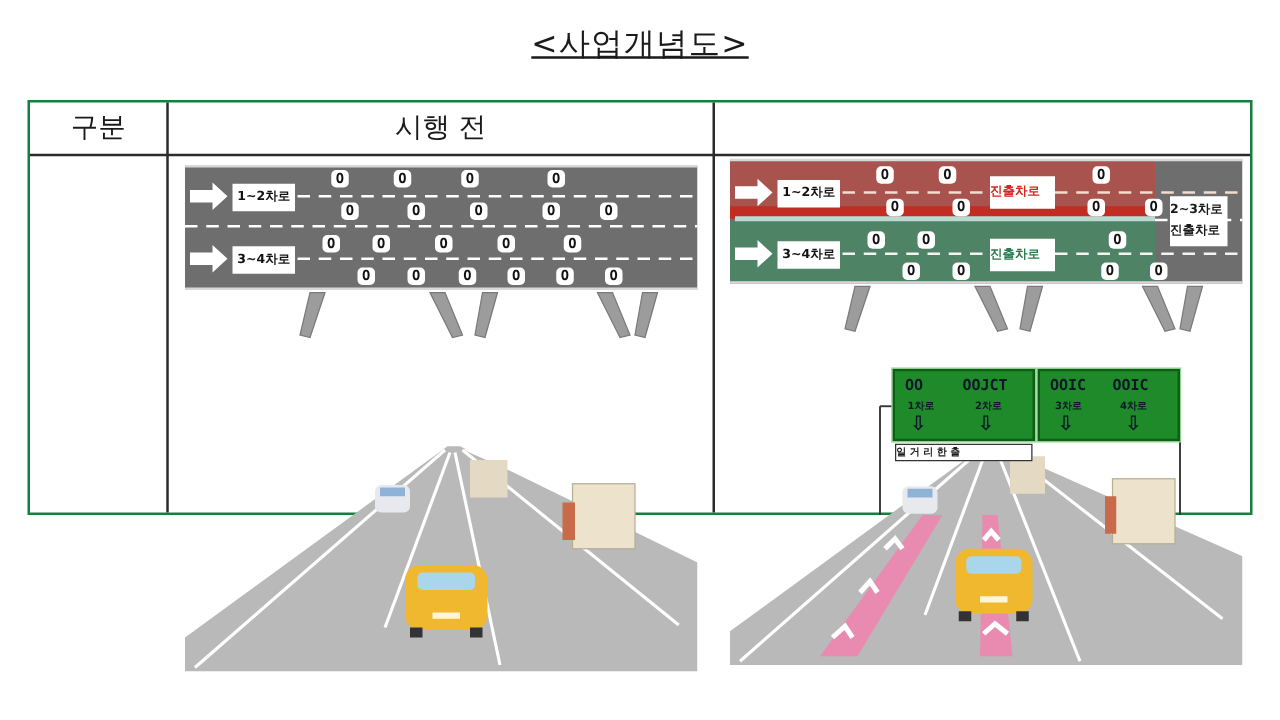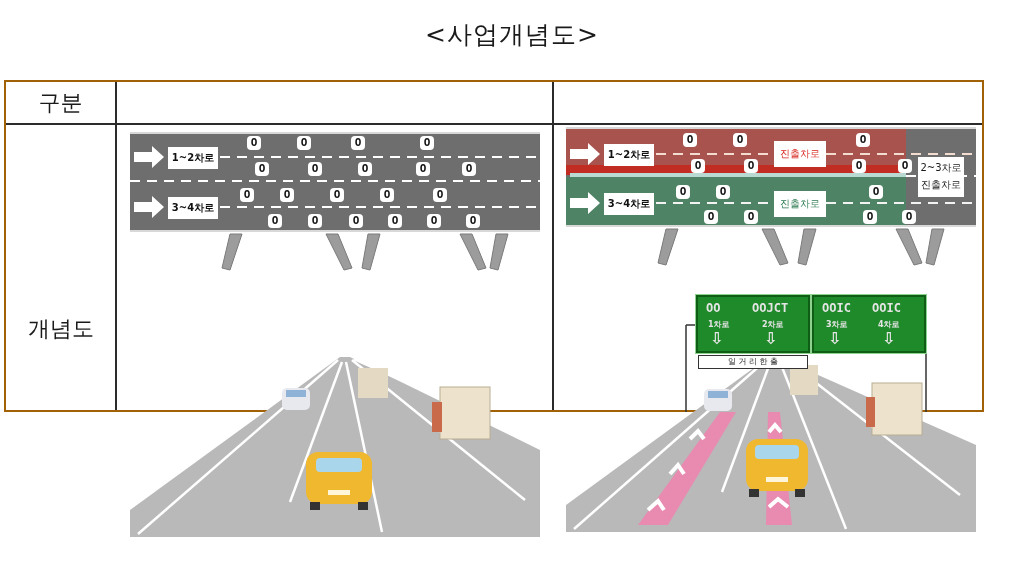--- a/index.html
+++ b/index.html
@@ -1,44 +1,44 @@
 <!DOCTYPE html>
 <html><head>
 <meta charset="utf-8">
 <style>
   html,body{margin:0;padding:0;background:#ffffff;}
   body{width:1024px;height:576px;position:relative;overflow:hidden;font-family:"DejaVu Sans",sans-serif;color:#1a1a1a;}
-  .title{position:absolute;left:0;width:1024px;top:18px;text-align:center;font-size:25px;letter-spacing:1px;}
-  .tbl{position:absolute;left:4px;top:80px;width:980px;height:332px;border:2px solid #a16207;box-sizing:border-box;}
+  .title{position:absolute;left:0;width:1024px;top:18px;text-align:center;font-size:25px;letter-spacing:1px;text-decoration:underline;}
+  .tbl{position:absolute;left:22px;top:80px;width:980px;height:332px;border:2px solid #15803d;box-sizing:border-box;}
   .hline{position:absolute;left:0;right:0;top:41px;height:1.5px;background:#2b2b2b;}
   .vline{position:absolute;top:0;bottom:0;width:1.5px;background:#2b2b2b;}
   .hcell{position:absolute;top:0;height:41px;line-height:41px;text-align:center;font-size:22px;}
   .rowlabel{position:absolute;left:0;width:110px;top:232px;text-align:center;font-size:22px;}
   .panel{position:absolute;}
   .lane-label{position:absolute;background:#fff;color:#111;font-size:10px;font-weight:bold;text-align:center;line-height:22px;height:22px;}
   .car-o{position:absolute;width:14px;height:14px;background:#fff;border-radius:4px;font-size:11px;font-weight:bold;line-height:14px;text-align:center;color:#111;font-family:"DejaVu Sans Mono",monospace;}
-  .tag{position:absolute;background:#fff;font-size:10px;font-weight:normal;text-align:center;}
-  .sign{position:absolute;background:#1f8a2a;border:2px solid #0f5e16;outline:1px solid #8fd28f;color:#e5e5e5;}
+  .tag{position:absolute;background:#fff;font-size:10px;font-weight:bold;}
+  .sign{position:absolute;background:#1f8a2a;border:2px solid #0f5e16;outline:1px solid #8fd28f;color:#0f172a;}
   .sign .dest{position:absolute;top:4px;font-size:12px;font-weight:bold;font-family:"DejaVu Sans Mono",monospace;}
   .sign .lane{position:absolute;top:22px;font-size:8px;font-weight:bold;}
   .sign .arrow{position:absolute;top:32px;font-size:16px;font-weight:bold;}
 </style>
 </head>
 <body>
 
 <div class="title">&lt;사업개념도&gt;</div>
 
 <div class="tbl">
   <div class="hline"></div>
   <div class="vline" style="left:109px"></div>
   <div class="vline" style="left:546px"></div>
 
   <div class="hcell" style="left:0;width:109px">구분</div>
-
-  <div class="rowlabel">개념도</div>
+  <div class="hcell" style="left:111px;width:435px">시행 전</div>
+
 
   <div class="panel" style="left:124px;top:50px;width:410px;height:405px">
     <svg width="410" height="410" style="position:absolute;left:0;top:0">
       <rect x="0" y="0" width="410" height="100" fill="#6e6e6e"></rect>
       <line x1="0" y1="1" x2="410" y2="1" stroke="#d8d8d8" stroke-width="2"></line>
       <line x1="0" y1="99" x2="410" y2="99" stroke="#d8d8d8" stroke-width="2"></line>
       <line x1="90" y1="25" x2="410" y2="25" stroke="#fff" stroke-width="2" stroke-dasharray="10,7"></line>
       <line x1="0" y1="49" x2="410" y2="49" stroke="#fff" stroke-width="2" stroke-dasharray="10,7"></line>
       <line x1="90" y1="75" x2="410" y2="75" stroke="#fff" stroke-width="2" stroke-dasharray="10,7"></line>
       <polygon points="4,20 22,20 22,14 34,25 22,36 22,30 4,30" fill="#fff"></polygon>

